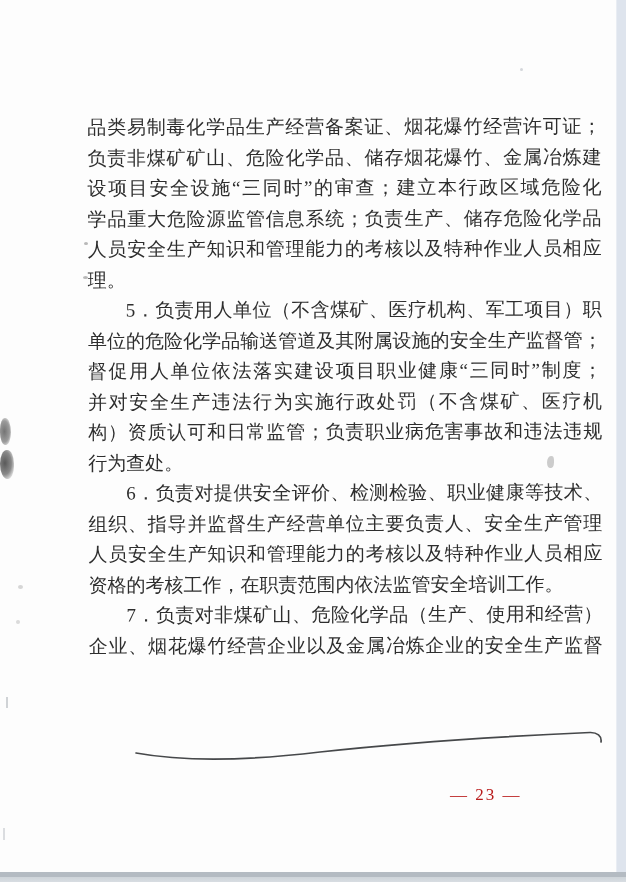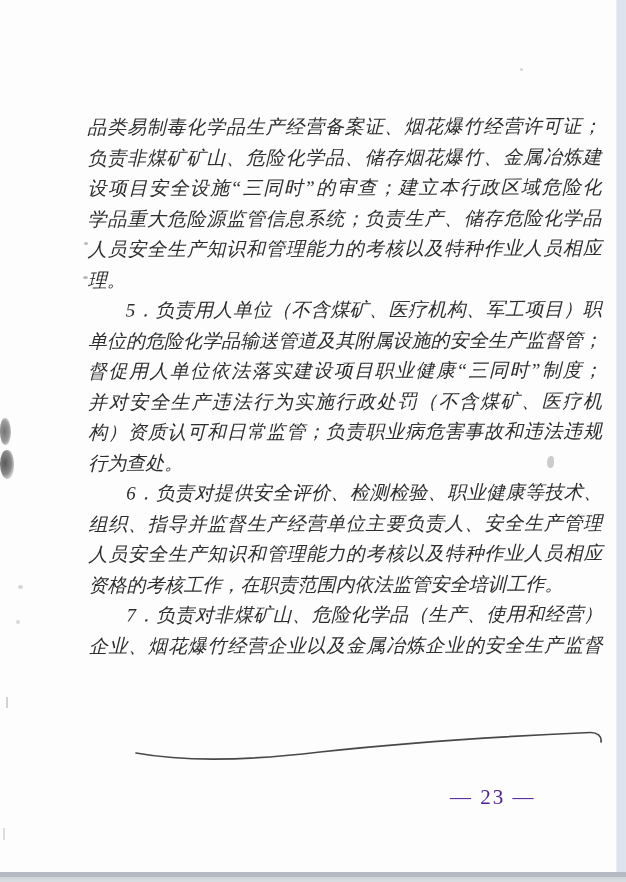--- a/index.html
+++ b/index.html
@@ -20,31 +20,30 @@
     transform: rotate(-0.15deg);
   }
   .para { margin: 0; padding: 0; }
   .tline {
     height: 30.5px;
     text-align: justify;
     text-align-last: justify;
     text-justify: inter-character;
     white-space: nowrap;
     letter-spacing: 0;
-    font-style: italic;
   }
   .tline.lastline { text-align-last: left; white-space: normal; }
   .tline.indent { text-indent: 38px; }
   
   .page-number {
     position: absolute;
     left: 450px; top: 785px;
-    font-size: 21px;
+    font-size: 17px;
     letter-spacing: 2px;
-    color: #4c1d95;
+    color: #b91c1c;
   }
   
   .underline-svg {
     position: absolute; left: 0; top: 0;
     width: 626px; height: 882px;
     pointer-events: none;
   }
   
   .edge-right {
     position: absolute; top: 0; right: 0;

